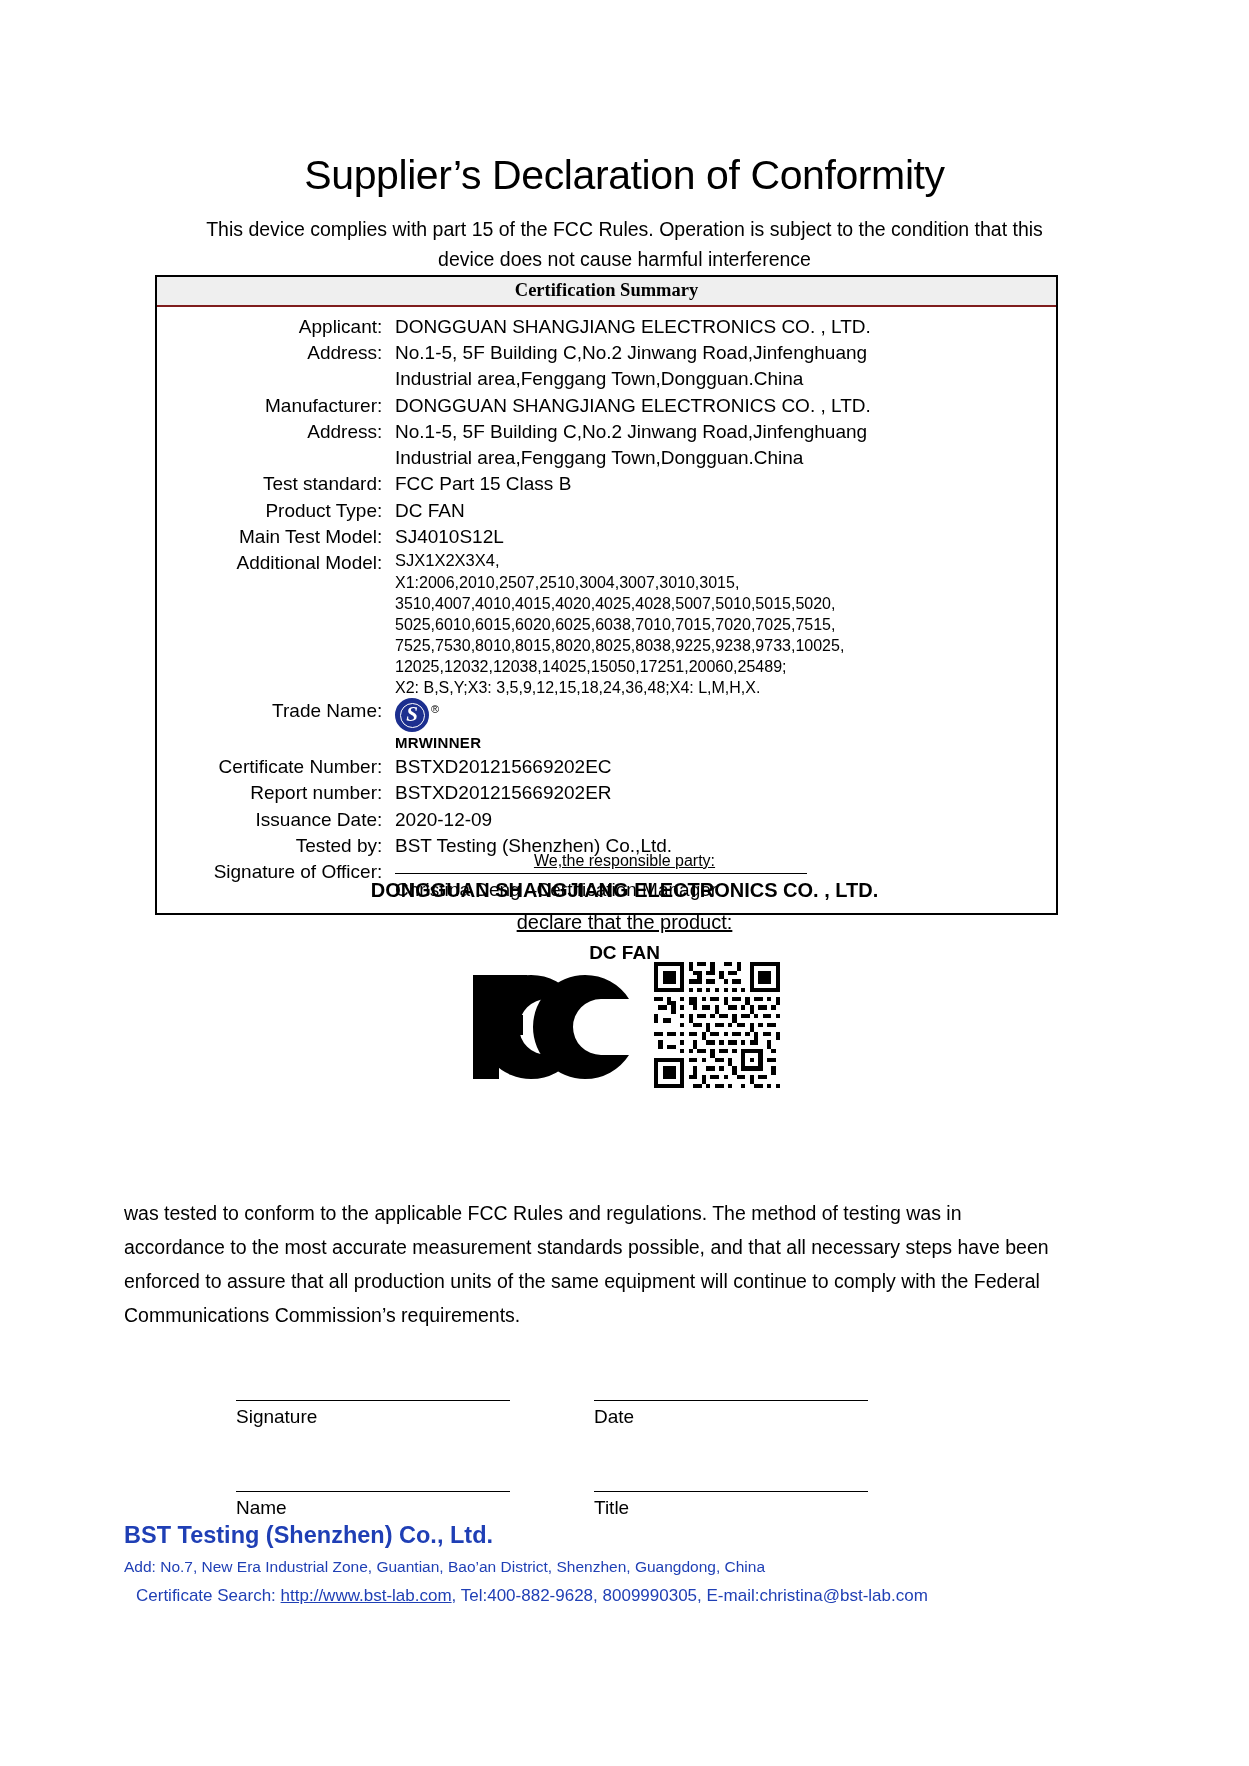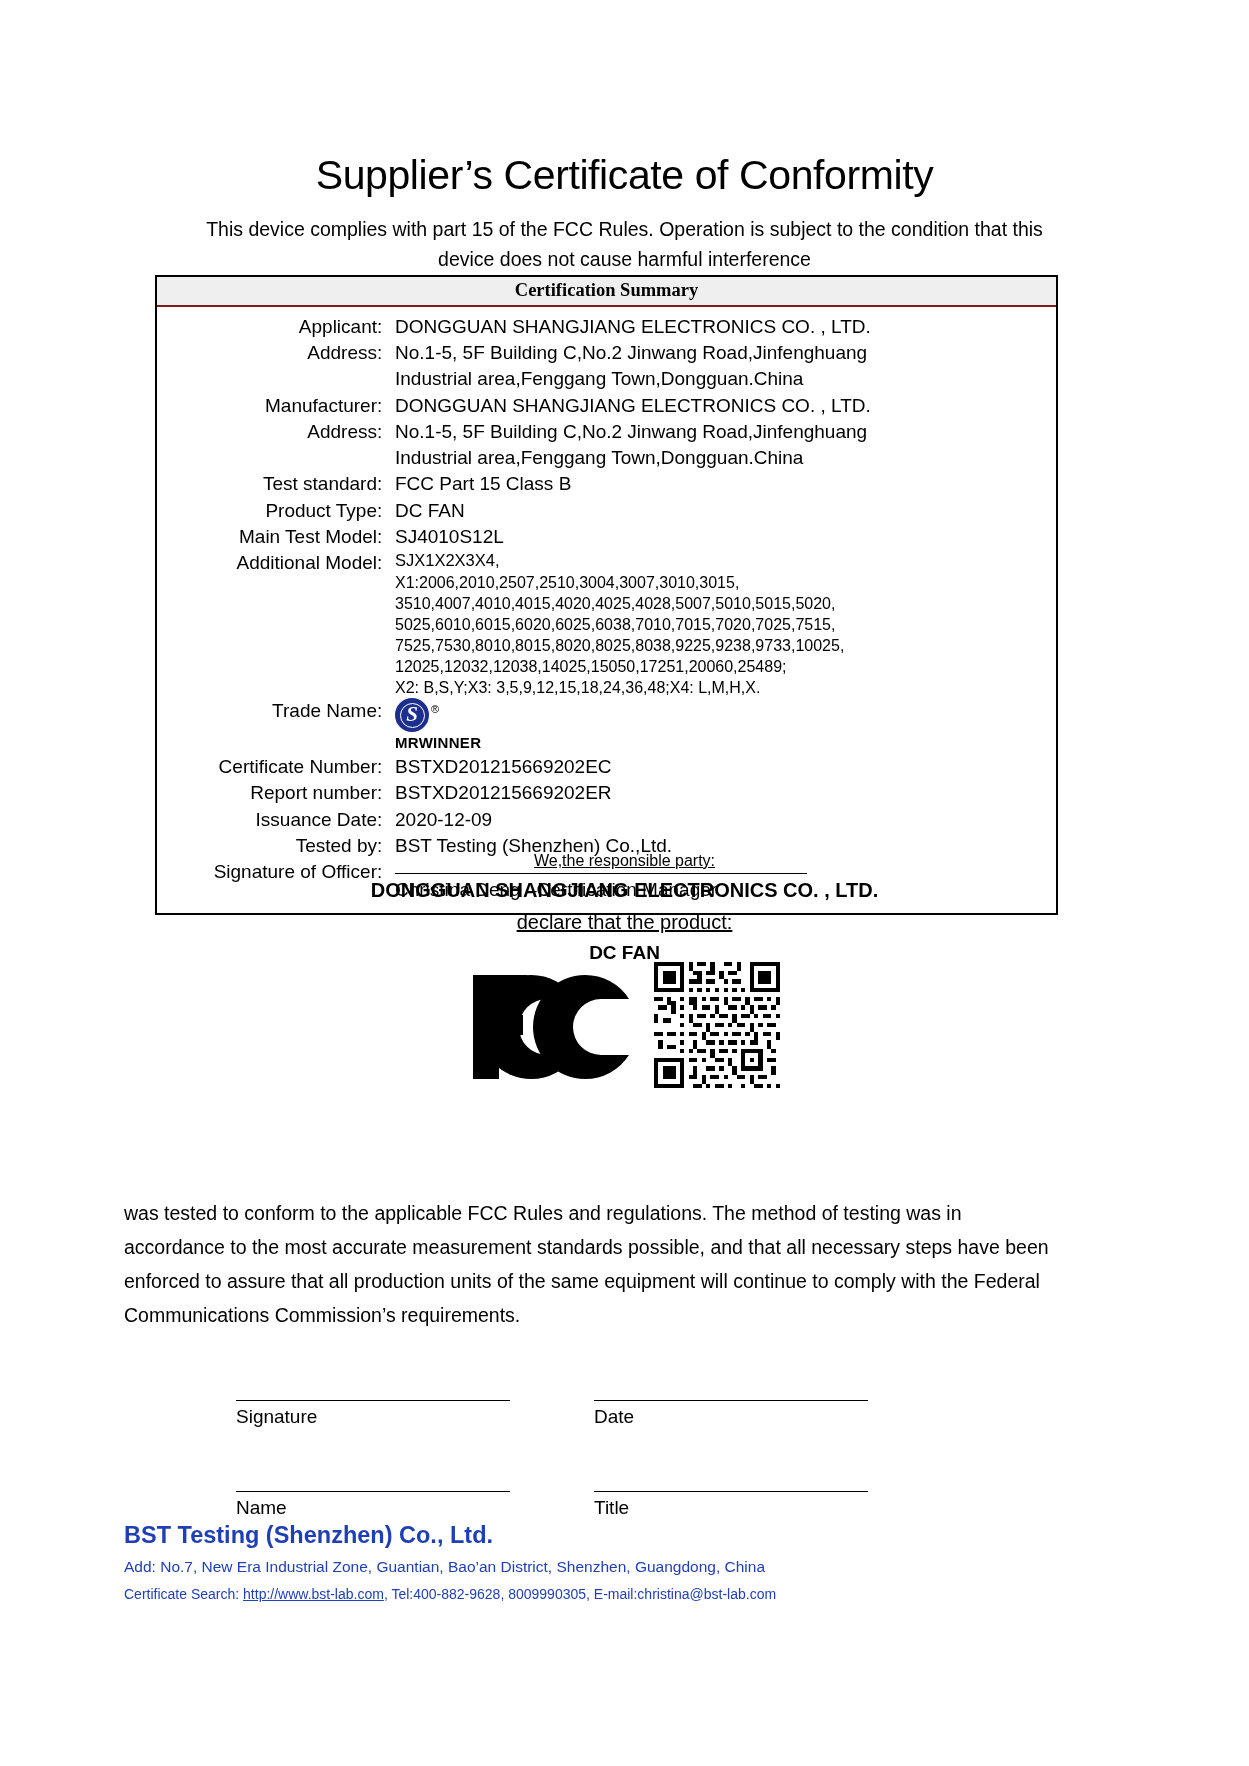--- a/index.html
+++ b/index.html
@@ -244,35 +244,36 @@
     font-size: 23.5px;
     font-weight: bold;
   }
   .footer .addr {
     color: #1f3fb5;
     font-size: 15.5px;
     padding-top: 9px;
   }
   .footer .srch {
     color: #1f3fb5;
-    font-size: 14px;
+    font-size: 17px;
     padding-top: 10px;
+    margin-left: 12px;
   }
   .footer .srch a {
     color: #1f3fb5;
     text-decoration: underline;
   }
   .nowrap { white-space: nowrap; }
 </style>
 </head>
 <body>
 
 <div class="page">
 
-  <h1 class="doc-title">Supplier’s Certificate of Conformity</h1>
+  <h1 class="doc-title">Supplier’s Declaration of Conformity</h1>
   <div class="intro">This device complies with part 15 of the FCC Rules. Operation is subject to the condition that this device does not cause harmful interference</div>
 
   <div class="summary-box">
     <div class="summary-head">Certification Summary</div>
     <table class="summary">
       <tbody>
           <tr>
             <td colspan="3" class="summary-pad-top"></td>
           </tr>
 

